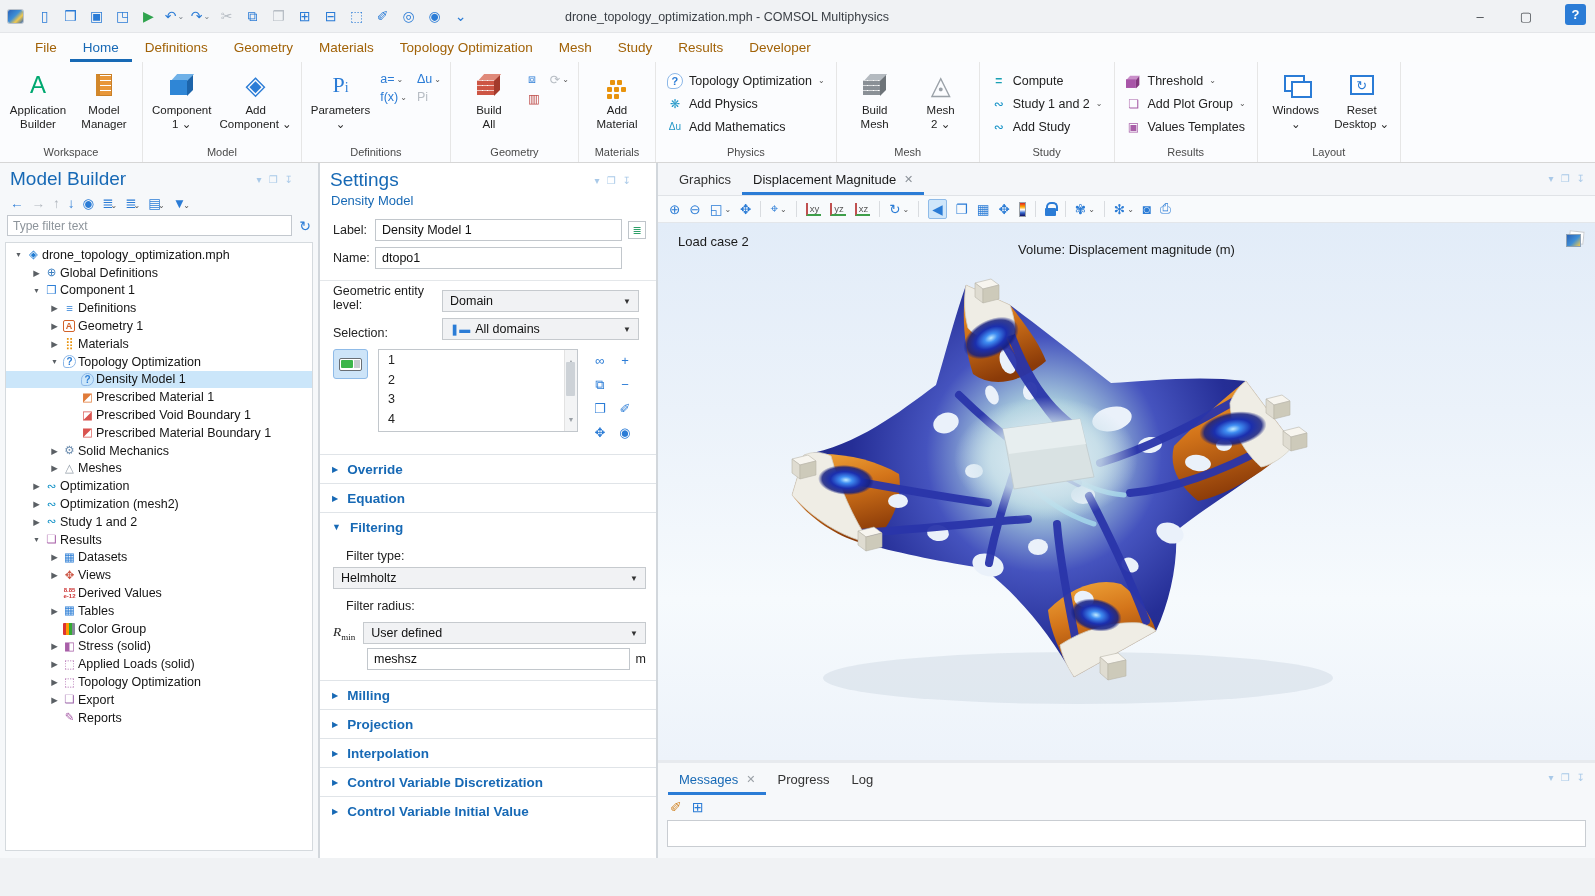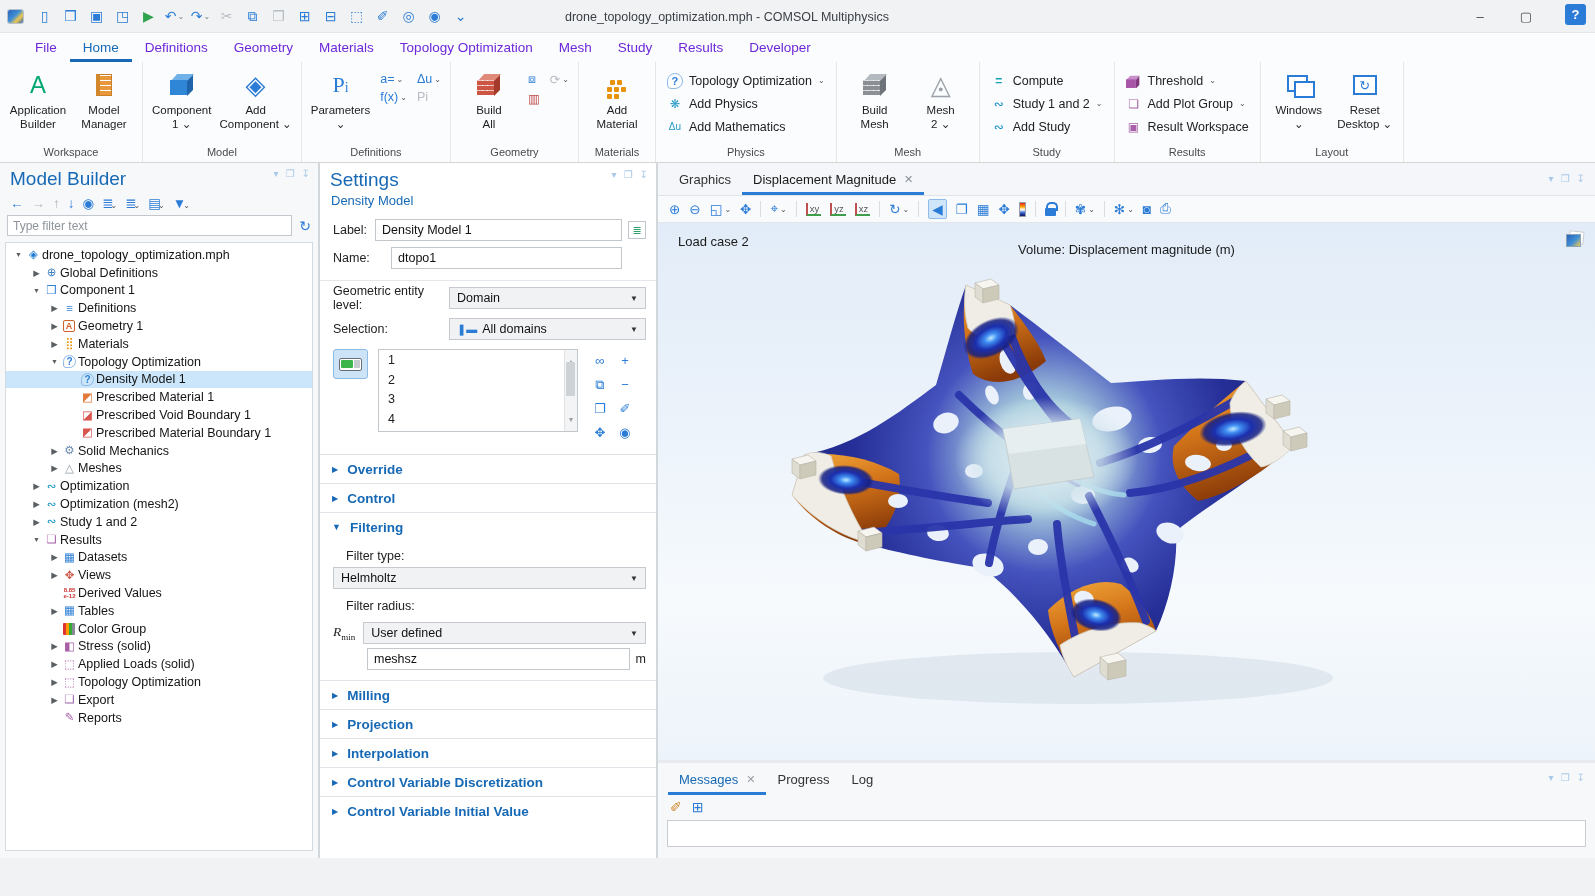--- a/index.html
+++ b/index.html
@@ -13,21 +13,21 @@
 .qat{display:flex;align-items:center;gap:3px}
 .qbtn{min-width:23px;height:24px;display:flex;align-items:center;justify-content:center;font-size:14px;color:#2b7cd6;border-radius:3px;cursor:default}
 .qbtn.dis{color:#b7bdc4}
 .qbtn .caret{font-size:8px;color:#7a8188;margin-left:1px}
 .tb-title{position:absolute;left:565px;top:0;height:33px;display:flex;align-items:center;font-size:12.5px;color:#3a3f45}
 .win-controls{position:absolute;right:0;top:0;height:33px;display:flex}
 .win-btn{width:46px;height:33px;display:flex;align-items:center;justify-content:center;font-size:13px;color:#44484d}
 
 
 .menubar{position:absolute;top:33px;left:0;right:0;height:29px;background:#fbfcfd;display:flex;align-items:stretch;padding-left:22px}
-.menu-item{padding:0 13px;display:flex;align-items:center;font-size:13.5px;color:#6d28d9;border-bottom:3px solid transparent;padding-top:3px}
+.menu-item{padding:0 13px;display:flex;align-items:center;font-size:13.5px;color:#a16207;border-bottom:3px solid transparent;padding-top:3px}
 .menu-item.active{color:#1769b5;border-bottom-color:#1769b5}
 .help-btn{position:absolute;right:9px;top:4px;width:21px;height:21px;background:#2b7cd6;color:#fff;border-radius:3px;display:flex;align-items:center;justify-content:center;font-weight:700;font-size:13px}
 
 
 .ribbon{position:absolute;top:62px;left:0;right:0;height:101px;background:#fbfcfe;border-bottom:1px solid #d6d6d6;display:flex}
 .rgroup{display:flex;flex-direction:column;padding:2px 5px 0 5px;border-right:1px solid #e6e6e6}
 .rgroup-items{flex:1;display:flex;align-items:flex-start}
 .rgroup-label{height:17px;text-align:center;font-size:11px;color:#4a4a4a;line-height:15px}
 .bigbtn{min-width:66px;padding:5px 4px 0 4px;display:flex;flex-direction:column;align-items:center;height:80px}
 .bigicon{height:32px;display:flex;align-items:center;justify-content:center}
@@ -53,21 +53,21 @@
 .win-icon::before{left:0;top:0;width:17px;height:13px}
 .win-icon::after{left:7px;top:6px;width:17px;height:13px}
 .reset-icon{width:24px;height:20px;border:2px solid #2b7cd6;color:#2b7cd6;font-size:13px;display:flex;align-items:center;justify-content:center;background:#fff}
 .qm-icon{width:16px;height:16px;border:1.5px solid #8db8e8;border-radius:50% 50% 50% 4px;color:#2b7cd6;font-weight:700;font-size:11px;display:inline-flex;align-items:center;justify-content:center;background:#fff}
 
 
 .main{position:absolute;top:163px;left:0;width:1595px;height:695px;display:flex;background:#eef1f4}
 
 
 .mbp{width:320px;background:#f6f8fa;border-right:2px solid #d2d7dc;display:flex;flex-direction:column}
-.panel-head{display:flex;align-items:flex-start;padding:5px 8px 0 10px}
+.panel-head{display:flex;align-items:center;padding:5px 25px 0 10px}
 .panel-title{font-size:19px;color:#1769b5}
 .winbtns{margin-left:auto;display:flex;gap:7px;color:#a9c9e8;font-size:10px;align-items:center}
 .mb-toolbar{display:flex;align-items:center;gap:8px;padding:5px 8px 3px 10px;color:#2b7cd6;font-size:13.5px}
 .mb-toolbar .dis{color:#b0b6bd}
 .mb-toolbar .caret{font-size:8px;color:#555;margin-left:-3px}
 .filter-row{display:flex;align-items:center;padding:1px 7px 0 7px}
 .filter-input{flex:1;height:21px;border:1px solid #c3c8ce;background:#fff;font-size:12px;color:#333;padding:0 5px;font-family:"Liberation Sans",sans-serif}
 .filter-input::placeholder{color:#8d949b}
 .refresh{color:#2b7cd6;margin-left:7px;font-size:14px}
 .tree-box{flex:1;margin:6px 5px 7px 5px;background:#fff;border:1px solid #d5dade;padding-top:3px;overflow:hidden}
@@ -83,21 +83,21 @@
 
 .stp{width:338px;background:#fff;border-right:2px solid #d2d7dc;display:flex;flex-direction:column;overflow:hidden}
 .stp .panel-head{padding-top:6px}
 .sub-title{font-size:13px;color:#1769b5;padding:2px 0 8px 11px}
 .srow{display:flex;align-items:center;padding:3px 10px 3px 13px}
 .flabel{width:42px;font-size:12.5px;color:#222}
 .tinput{flex:1;height:22px;border:1px solid #c2c7cc;background:#fff;font-size:12.5px;padding:0 6px;color:#111;font-family:"Liberation Sans",sans-serif}
 .doc-btn{width:18px;height:18px;margin-left:6px;border:1px solid #bfc5ca;background:#fff;color:#2fa06a;font-size:11px;display:flex;align-items:center;justify-content:center}
 .hdiv{height:1px;background:#e4e7ea;margin:8px 0 0 0}
 .sec-head{font-size:13.5px;font-weight:700;color:#1769b5;padding:10px 0 8px 13px}
-.grow{display:flex;align-items:center;padding:3px 10px 3px 13px;font-size:12.5px}
+.grow{display:flex;align-items:flex-end;padding:3px 17px 3px 13px;font-size:12.5px}
 .grow .glabel{flex:1}
 .dropdown{height:22px;background:#f1f2f4;border:1px solid #c6cace;display:flex;align-items:center;padding:0 7px;font-size:12.5px;color:#111;position:relative}
 .dropdown .dcaret{margin-left:auto;font-size:8px;color:#333;padding-left:8px}
 .dd-w{width:197px}
 .selwrap{display:flex;align-items:flex-start;padding:6px 8px 10px 13px;gap:10px}
 .toggle-btn{width:35px;height:30px;background:#cde4f8;border:1px solid #8fbbe8;border-radius:3px;display:flex;align-items:center;justify-content:center}
 .switch{width:23px;height:13px;border:1px solid #696e74;border-radius:2px;background:#fff;position:relative}
 .switch::before{content:"";position:absolute;left:1px;top:1.5px;width:12px;height:8px;background:#3cb54a;border-radius:1px}
 .switch::after{content:"";position:absolute;right:1px;top:1.5px;width:6px;height:8px;background:#c7cbd0}
 .sel-list{width:200px;height:83px;border:1px solid #c2c7cc;background:#fff;position:relative;font-size:12.5px;padding:1px 0 0 9px;line-height:19.5px}
@@ -372,21 +372,21 @@
               <span>Threshold</span>
               <span class="carett">⌄</span>
             </div>
             <div class="rowbtn">
               <span class="ricon" style="color: rgb(168, 95, 168);">❏</span>
               <span>Add Plot Group</span>
               <span class="carett">⌄</span>
             </div>
             <div class="rowbtn">
               <span class="ricon" style="color: rgb(168, 95, 168);">▣</span>
-              <span>Result Workspace</span>
+              <span>Values Templates</span>
             </div>
           </div>
         </div>
         <div class="rgroup-label">Results</div>
       </div>
       <div class="rgroup">
         <div class="rgroup-items">
           <div class="bigbtn">
             <div class="bigicon">
               <div class="win-icon"></div>
@@ -583,21 +583,21 @@
       </div>
       <div class="sub-title">Density Model</div>
 
       <div class="srow">
         <span class="flabel">Label:</span>
         <input class="tinput" value="Density Model 1" style="">
         <span class="doc-btn">≣</span>
       </div>
       <div class="srow">
         <span class="flabel">Name:</span>
-        <input class="tinput" style="margin-right: 24px; margin-left: 16px;" value="dtopo1">
+        <input class="tinput" style="margin-right: 24px;" value="dtopo1">
       </div>
       <div class="hdiv"></div>
 
       <div class="grow">
         <span class="glabel">Geometric entity level:</span>
         <div class="dropdown dd-w">
           <span>Domain</span>
             <span class="dcaret">▼</span>
         </div>
       </div>
@@ -637,21 +637,21 @@
           </div>
       </div>
 
       <div id="secTop">
           <div class="sec-row">
             <span class="schev" style="font-size: 8px;">▶</span>
             <span>Override</span>
           </div>
           <div class="sec-row">
             <span class="schev" style="font-size: 8px;">▶</span>
-            <span>Control</span>
+            <span>Equation</span>
           </div>
         </div>
 
       <div class="sec-row">
         <span class="schev">▼</span>
           <span>Filtering</span>
       </div>
       <div class="fil-label">Filter type:</div>
       <div class="dropdown fil-dd">
         <span>Helmholtz</span>

